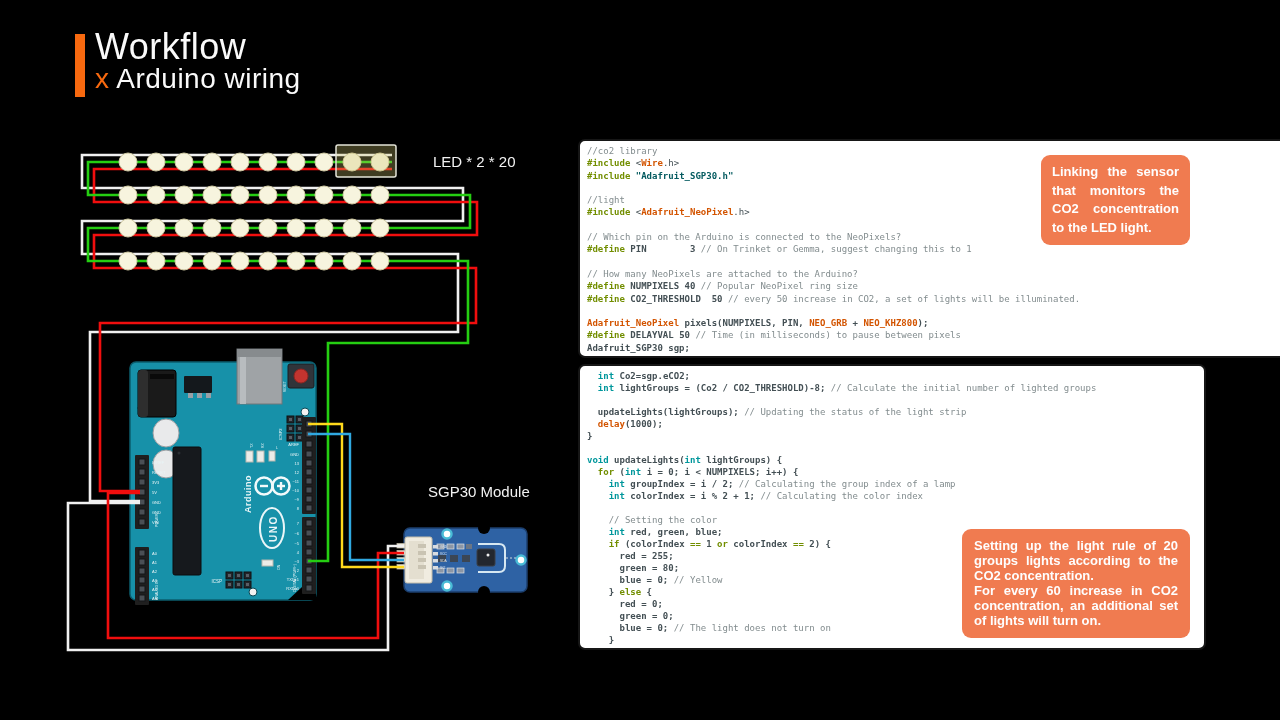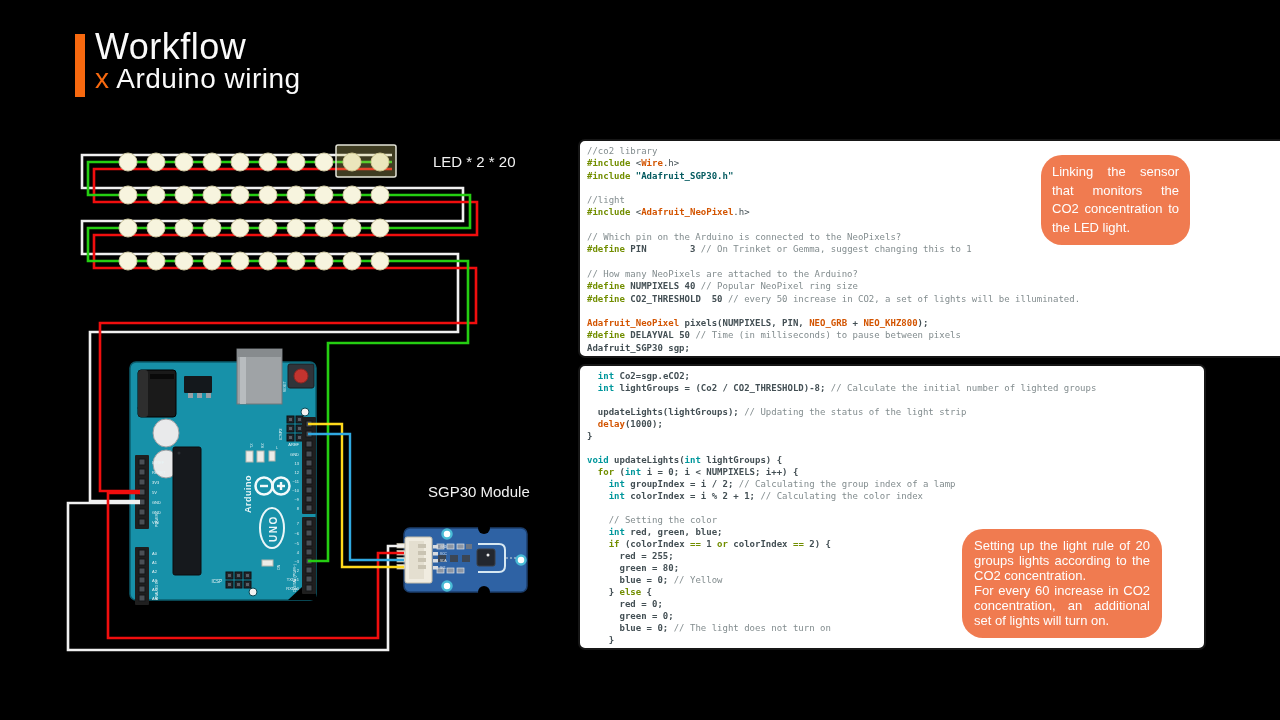--- a/index.html
+++ b/index.html
@@ -15,23 +15,23 @@
   
   .code-panel{position:absolute;box-sizing:border-box;background:#FFFFFF;border:2px solid #161616;border-radius:7px;
     padding:4px 7px;font-family:"DejaVu Sans Mono",monospace;font-size:9px;white-space:pre;overflow:hidden;}
   #code1{left:578px;top:139px;width:756px;height:219px;}
   #code2{left:578px;top:364px;width:628px;height:286px;}
   #code1 .code-line{height:12.3px;line-height:12.3px;}
   #code2 .code-line{height:12.0px;line-height:12.0px;}
   .code-line span{vertical-align:top;}
 
   
-  .callout{position:absolute;box-sizing:border-box;border-radius:21px;color:#FEFEFE;text-align:justify;}
+  .callout{position:absolute;box-sizing:border-box;border-radius:9px;color:#FEFEFE;text-align:justify;font-weight:bold;}
   #callout1{left:1041px;top:155px;width:149px;height:90px;padding:8px 11px;font-size:13px;line-height:18.5px;}
-  #callout2{left:962px;top:529px;width:200px;height:109px;padding:9px 12px;font-size:13px;line-height:15px;}
+  #callout2{left:962px;top:529px;width:228px;height:109px;padding:9px 12px;font-size:13px;line-height:15px;}
   .callout p{margin:0;}
 
   svg text{font-family:"Liberation Sans",sans-serif;}
   .diagram-label{font-size:15px;fill:#F2F2F2;}
 </style>
 </head>
 <body>
 
 <div id="slide">
 

